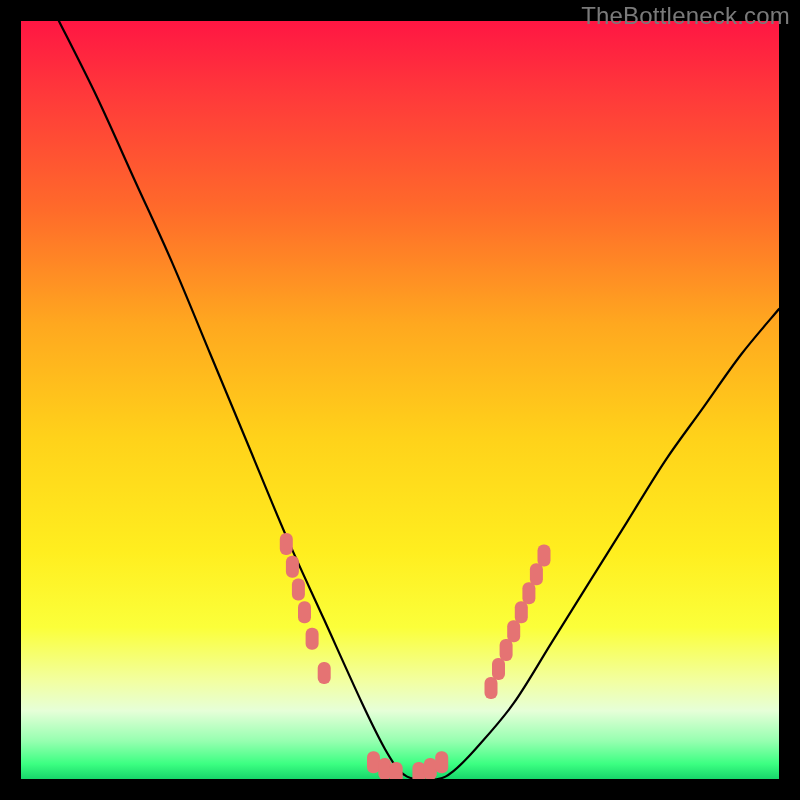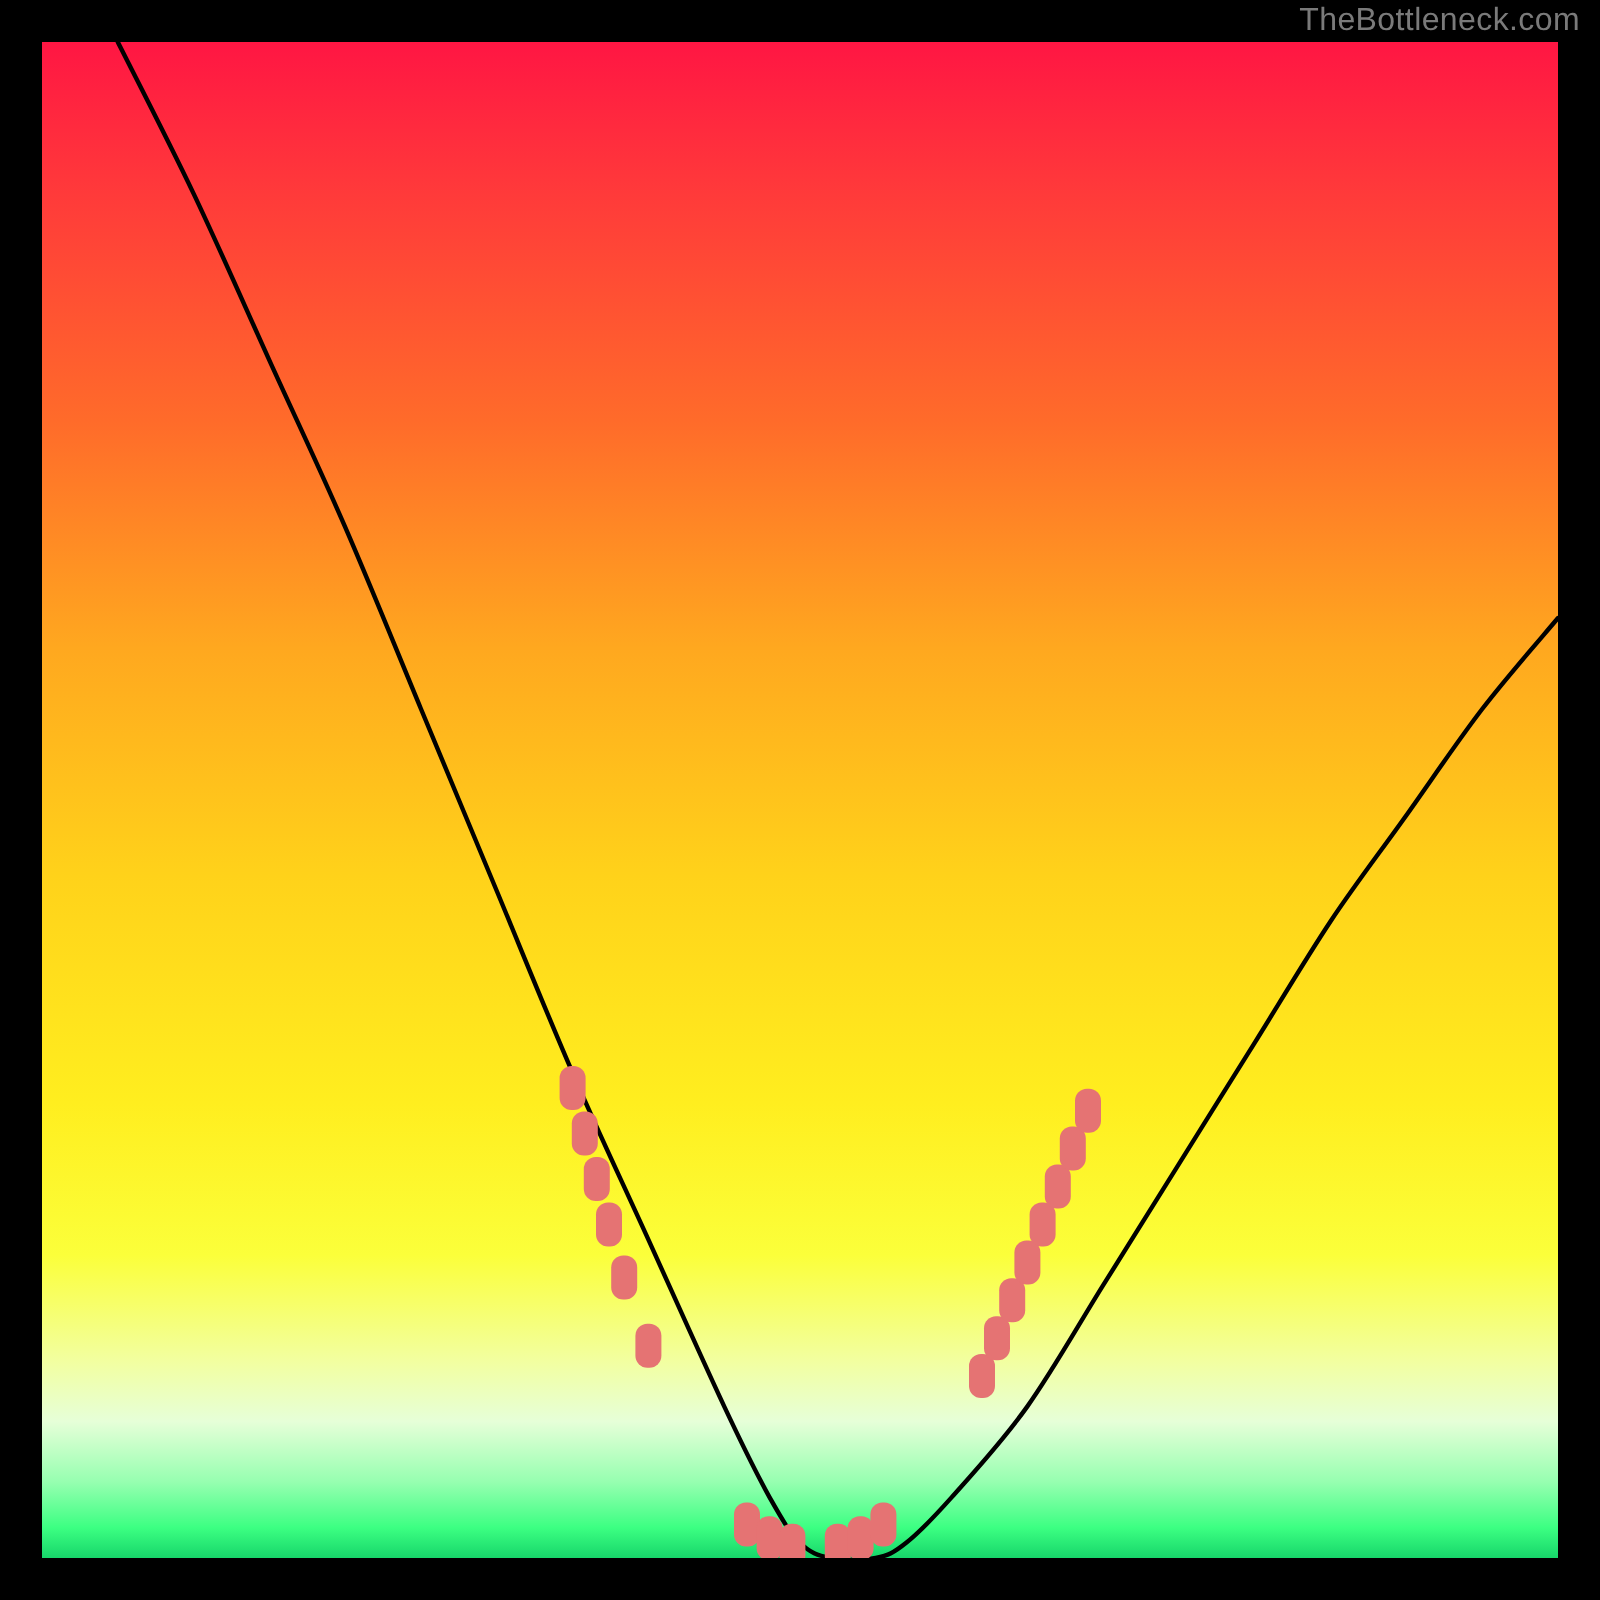--- a/index.html
+++ b/index.html
@@ -46,21 +46,21 @@
       #96ffb0 95%,
       #3cff82 98%,
       #17d66a 100%
     );
   }
   .watermark {
     position: absolute;
     top: 2px;
     right: 10px;
     color: #7a7a7a;
-    font-size: 16px;
+    font-size: 24px;
     font-weight: 500;
     letter-spacing: 0.2px;
     user-select: none;
     text-align: right;
   }
   svg.curve {
     position: absolute;
     left: 0;
     top: 0;
     width: 758px;

